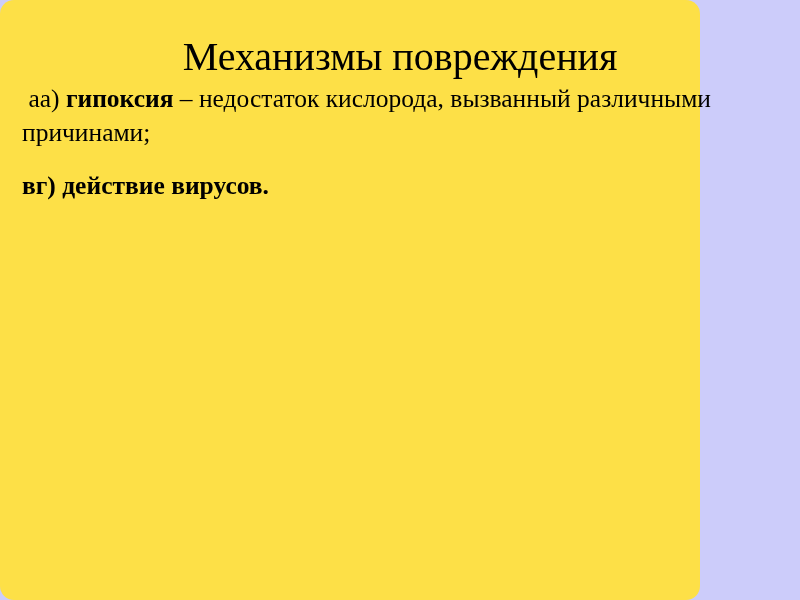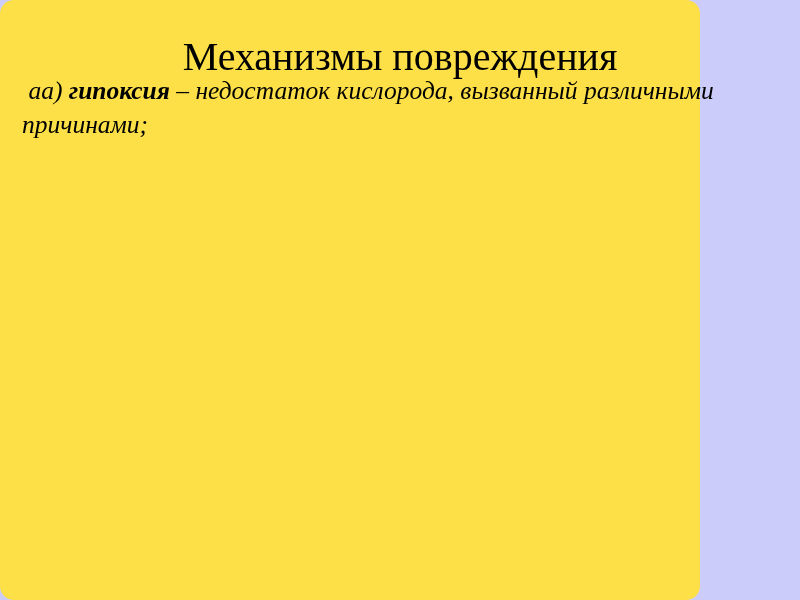--- a/index.html
+++ b/index.html
@@ -44,22 +44,21 @@
   }
   .para {
     font-size: 25.5px;
     line-height: 33.5px;
     text-align: left;
     margin: 0;
     padding: 0;
     word-spacing: 0px;
   }
   .para.gap-top {
-    margin-top: 12px;
-    font-style: italic;
+    margin-top: 20px;
   }
   .para.bold-all {
     font-weight: bold;
   }
   .strong {
     font-weight: bold;
   }
   .nowrap-marker {
     white-space: pre;
   }
@@ -71,15 +70,16 @@
 
   <h1 class="slide-title">Механизмы повреждения</h1>
 
   <div class="slide-body">
 
 
     <p class="para gap-top"><span class="nowrap-marker"> аа) </span><span class="strong">гипоксия</span><span> – недостаток кислорода, вызванный различными причинами;</span></p>
 
 
 
+    <p class="para bold-all gap-top">вг) действие вирусов.</p>
 
   </div>
 </div>
 
 </body></html>

